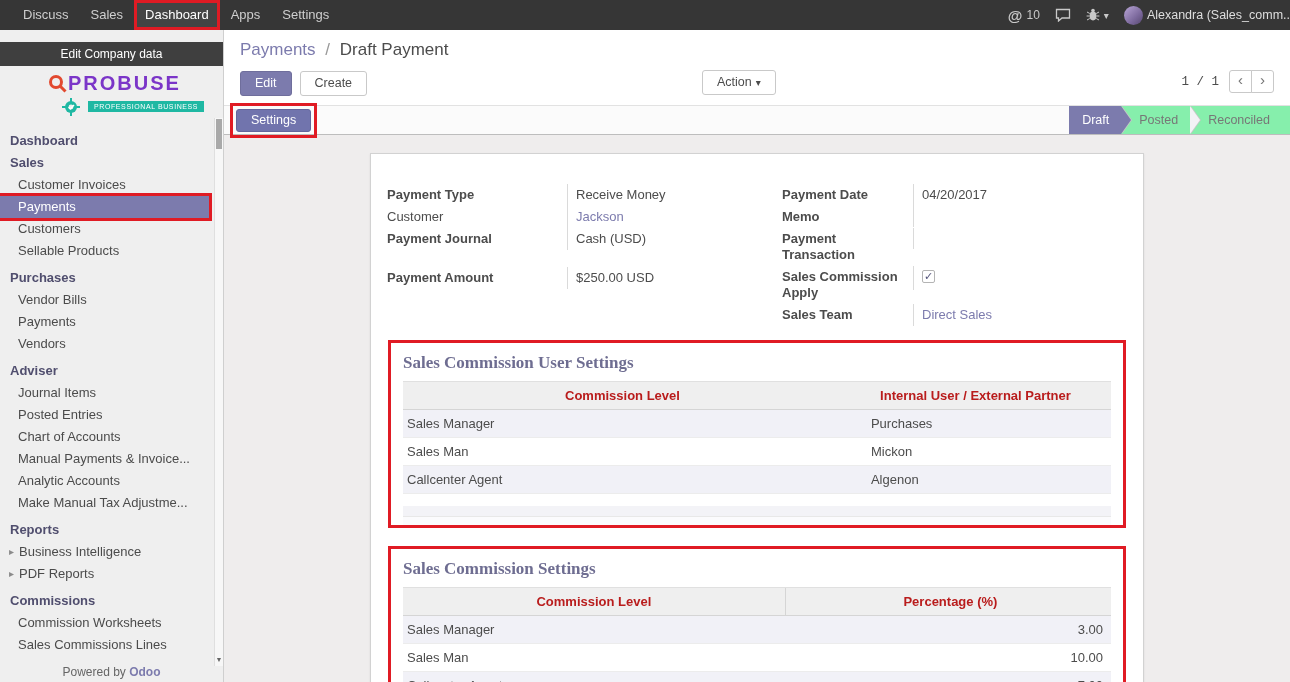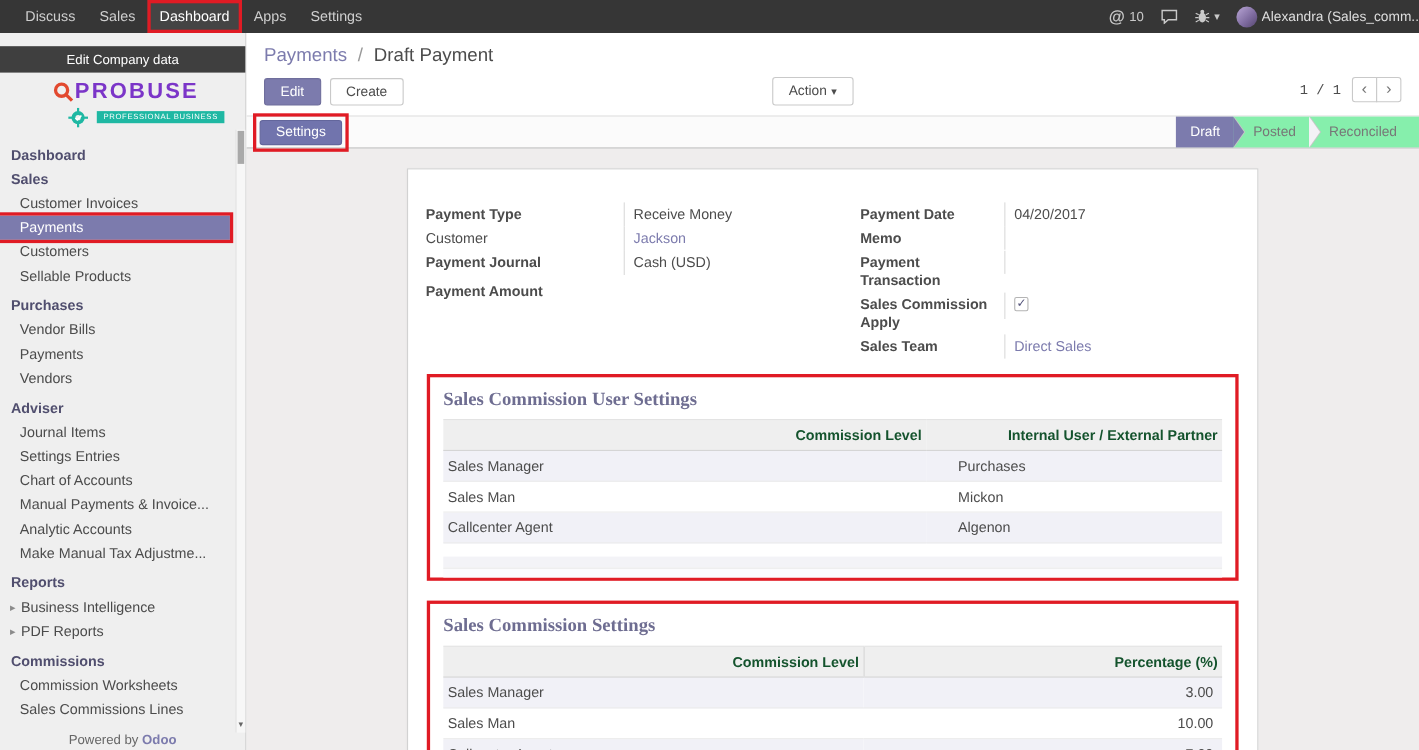--- a/index.html
+++ b/index.html
@@ -120,40 +120,40 @@
 
   
   .sheet {
     width:774px; margin:18px auto 0; background:#fff; border:1px solid #d2d2d2;
     box-shadow:0 1px 2px rgba(0,0,0,0.08); padding:30px 16px 10px; min-height:520px;
   }
   .form-area { display:flex; }
   .fgroup.left { width:355px; flex:0 0 355px; margin-right:16px; }
   .fgroup.right { flex:1;margin-left:24px; }
   .frow { display:flex; align-items:flex-start; min-height:21px; }
-  .frow.spaced { margin-top:4px; }
+  .frow.spaced { margin-top:17px; }
   .flabel { font-weight:bold; color:#4c4c4c; padding:3px 6px 3px 0; line-height:16px; }
   .fgroup.left .flabel { width:180px; flex:0 0 180px; }
   .fgroup.right .flabel { width:131px; flex:0 0 131px; }
   .flabel.normal { font-weight:normal; }
   .fval { flex:1; border-left:1px solid #dadada; padding:3px 0 3px 8px; min-height:21px; line-height:16px; color:#4c4c4c; }
   .fval .link { color:var(--accent); cursor:pointer; }
   .checkbox {
     display:inline-block; width:13px; height:13px; border:1px solid #b4b4b4; border-radius:2px;
     background:#fff; position:relative; cursor:pointer; margin-top:1px;
   }
   .checkbox .check { position:absolute; left:1px; top:-3px; font-size:11px; color:#53537a; }
 
   
   .section { border:3px solid var(--annotation); margin:14px 1px 18px; padding:6px 12px 0; }
   .section.last-section { padding-bottom:12px; margin-bottom:0; }
   .section h2 { font-size:17px; font-weight:bold; color:#6e6d91; margin:4px 0 8px;font-family:Liberation Serif, serif; }
   .o-list { width:100%; border-collapse:collapse; font-size:13px; }
   .o-list th {
-    background:#efefef; text-align:right; font-weight:bold; color:#14532d;
+    background:#efefef; text-align:center; font-weight:bold; color:#b91c1c;
     padding:6px 4px; border-top:1px solid #e0e0e0; border-bottom:1px solid #d5d5d5; cursor:pointer;
   }
   .o-list td { padding:6px 4px; color:#4c4c4c; }
   .o-list tbody tr { border-bottom:1px solid #ececec; cursor:pointer; }
   .o-list tbody tr.odd { background:#f1f1f7; }
   .t1 .col-level { width:62%; }
   .t1 th.col-user { padding-left:2px; }
   .t1 td.cell-user { padding-left:29px; }
   .t2 .col-level { width:54%; }
   .t2 th.col-pct { border-left:1px solid #d5d5d5; padding-left:8px; }
@@ -230,21 +230,21 @@
     <div class="mi">Customers</div>
     <div class="mi">Sellable Products</div>
 
     <div class="mh spaced">Purchases</div>
     <div class="mi">Vendor Bills</div>
     <div class="mi">Payments</div>
     <div class="mi">Vendors</div>
 
     <div class="mh spaced">Adviser</div>
     <div class="mi">Journal Items</div>
-    <div class="mi">Settings Entries</div>
+    <div class="mi">Posted Entries</div>
     <div class="mi">Chart of Accounts</div>
     <div class="mi">Manual Payments &amp; Invoice...</div>
     <div class="mi">Analytic Accounts</div>
     <div class="mi">Make Manual Tax Adjustme...</div>
 
     <div class="mh spaced">Reports</div>
     <div class="mi with-caret">
       <span class="expand-caret">▸</span>
       <span>Business Intelligence</span>
     </div>
@@ -318,20 +318,21 @@
         <div class="frow">
           <div class="flabel normal">Customer</div>
           <div class="fval"><a class="link">Jackson</a></div>
         </div>
         <div class="frow">
           <div class="flabel">Payment Journal</div>
           <div class="fval">Cash (USD)</div>
         </div>
         <div class="frow spaced">
           <div class="flabel">Payment Amount</div>
+          <div class="fval">$250.00 USD</div>
         </div>
       </div>
       <div class="fgroup right">
         <div class="frow">
           <div class="flabel">Payment Date</div>
           <div class="fval">04/20/2017</div>
         </div>
         <div class="frow">
           <div class="flabel">Memo</div>
           <div class="fval"></div>

